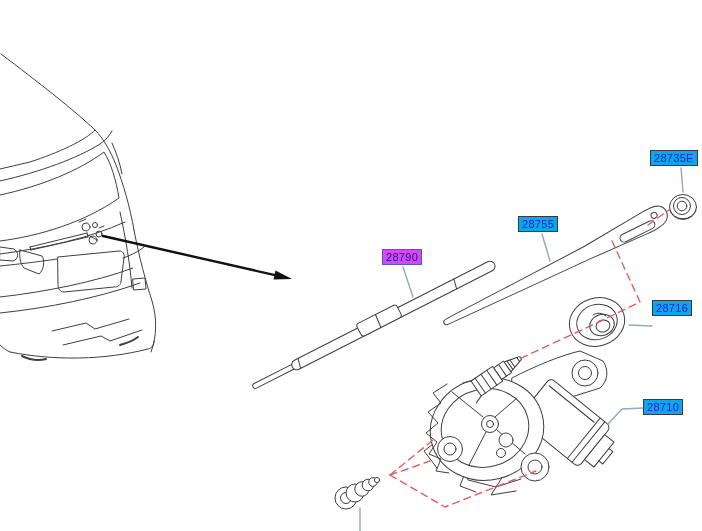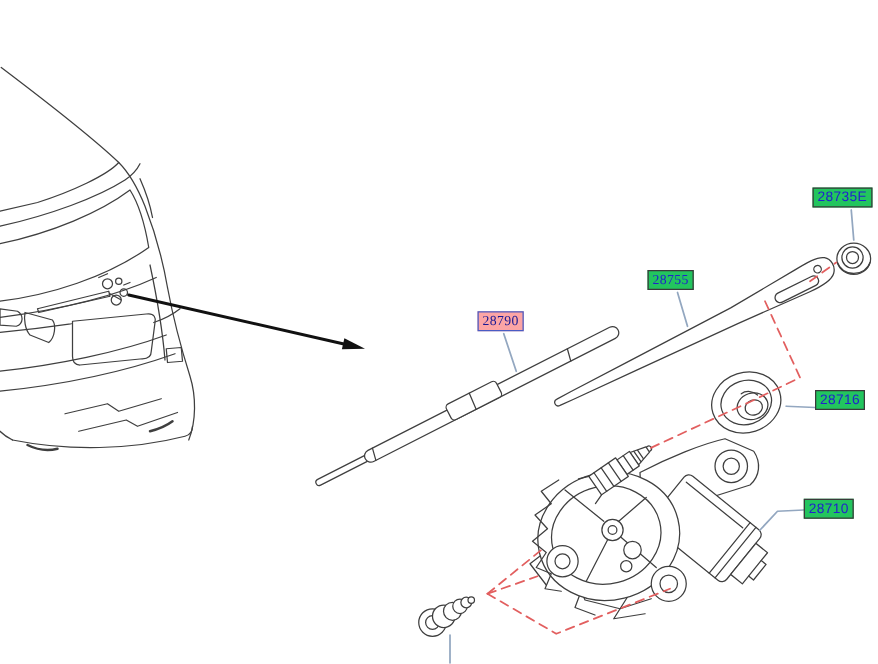--- a/index.html
+++ b/index.html
@@ -6,31 +6,30 @@
   .canvas{
     position:relative;width:702px;height:531px;background:#ffffff;
     font-family:"Liberation Sans",sans-serif;overflow:hidden;
   }
   .canvas svg{position:absolute;left:0;top:0;}
   .part-label{
     position:absolute;
     font:11px/14px "Liberation Sans",sans-serif;
     letter-spacing:0.3px;
     color:#2222cc;
-    background:#22c55e;
+    background:#0ea5e9;
     border:1px solid #3a3a3a;
     padding:0 3px;
     cursor:pointer;
     white-space:nowrap;
   }
   .part-label.selected{
-    background:#fca5a5;
+    background:#d946ef;
     color:#181894;
     border-color:#4a5cc4;
-    font-family:Liberation Serif, serif;
   }
 </style>
 </head>
 <body>
 
 <div class="canvas">
 
   <svg width="702" height="531" viewBox="0 0 702 531">
     <g stroke="#3f3f3f" stroke-width="1" fill="none" stroke-linecap="round" stroke-linejoin="round">
 
@@ -170,20 +169,20 @@
         <path d="M612,241 L640,302 L601,321 L517,360"></path>
         <path d="M390,475 L433,440"></path>
         <path d="M390,475 L430,461"></path>
         <path d="M390,475 L445,507 L536,471"></path>
       </g>
     </g>
   </svg>
 
   <div class="part-label selected" style="left:382px;top:249px;">28790</div>
 
-  <div class="part-label" style="left:518px;top:216px;font-family:Liberation Serif, serif;">28755</div>
+  <div class="part-label" style="left:518px;top:216px;">28755</div>
 
   <div class="part-label" style="left:650px;top:150px;">28735E</div>
 
-  <div class="part-label" style="left:652px;top:312px;">28716</div>
+  <div class="part-label" style="left:652px;top:300px;">28716</div>
 
   <div class="part-label" style="left:643px;top:399px;text-align:right;">28710</div>
 </div>
 
 </body></html>

